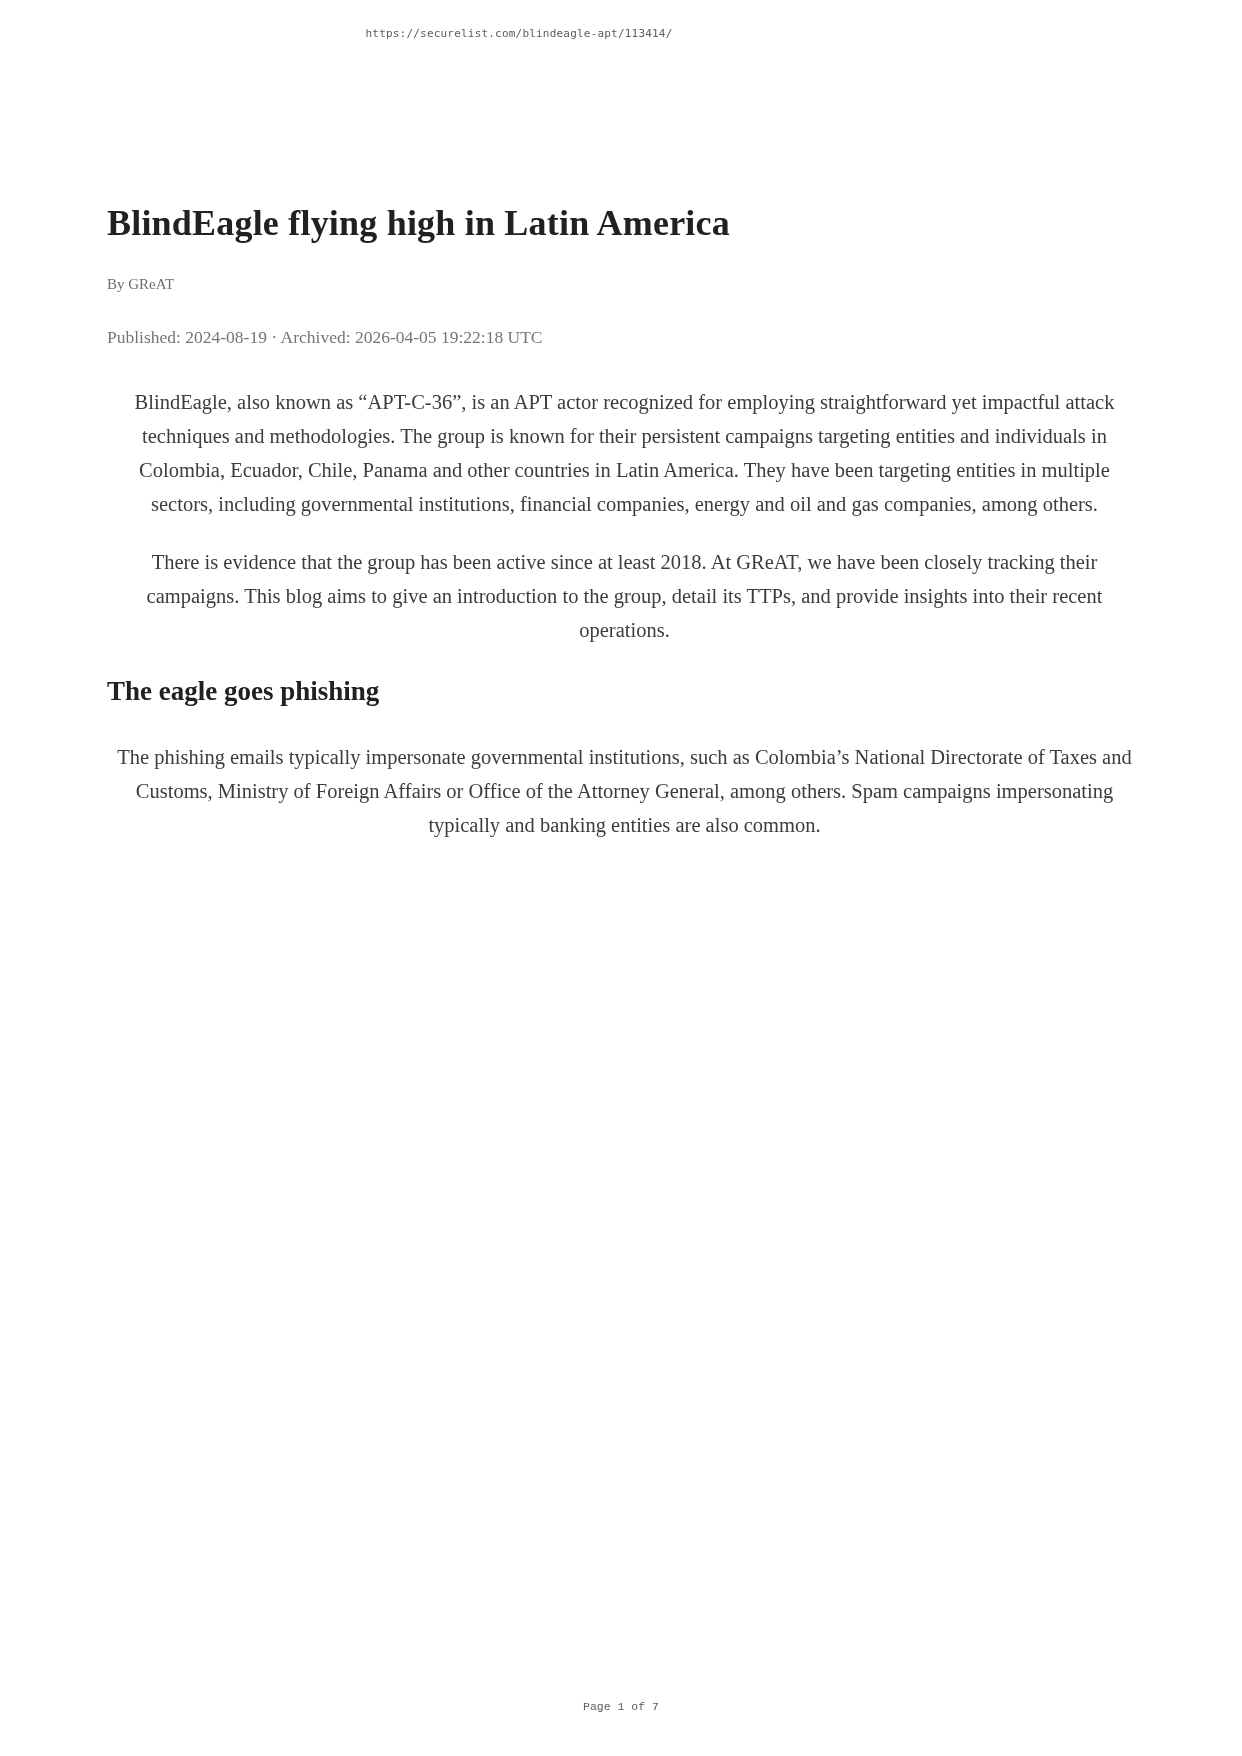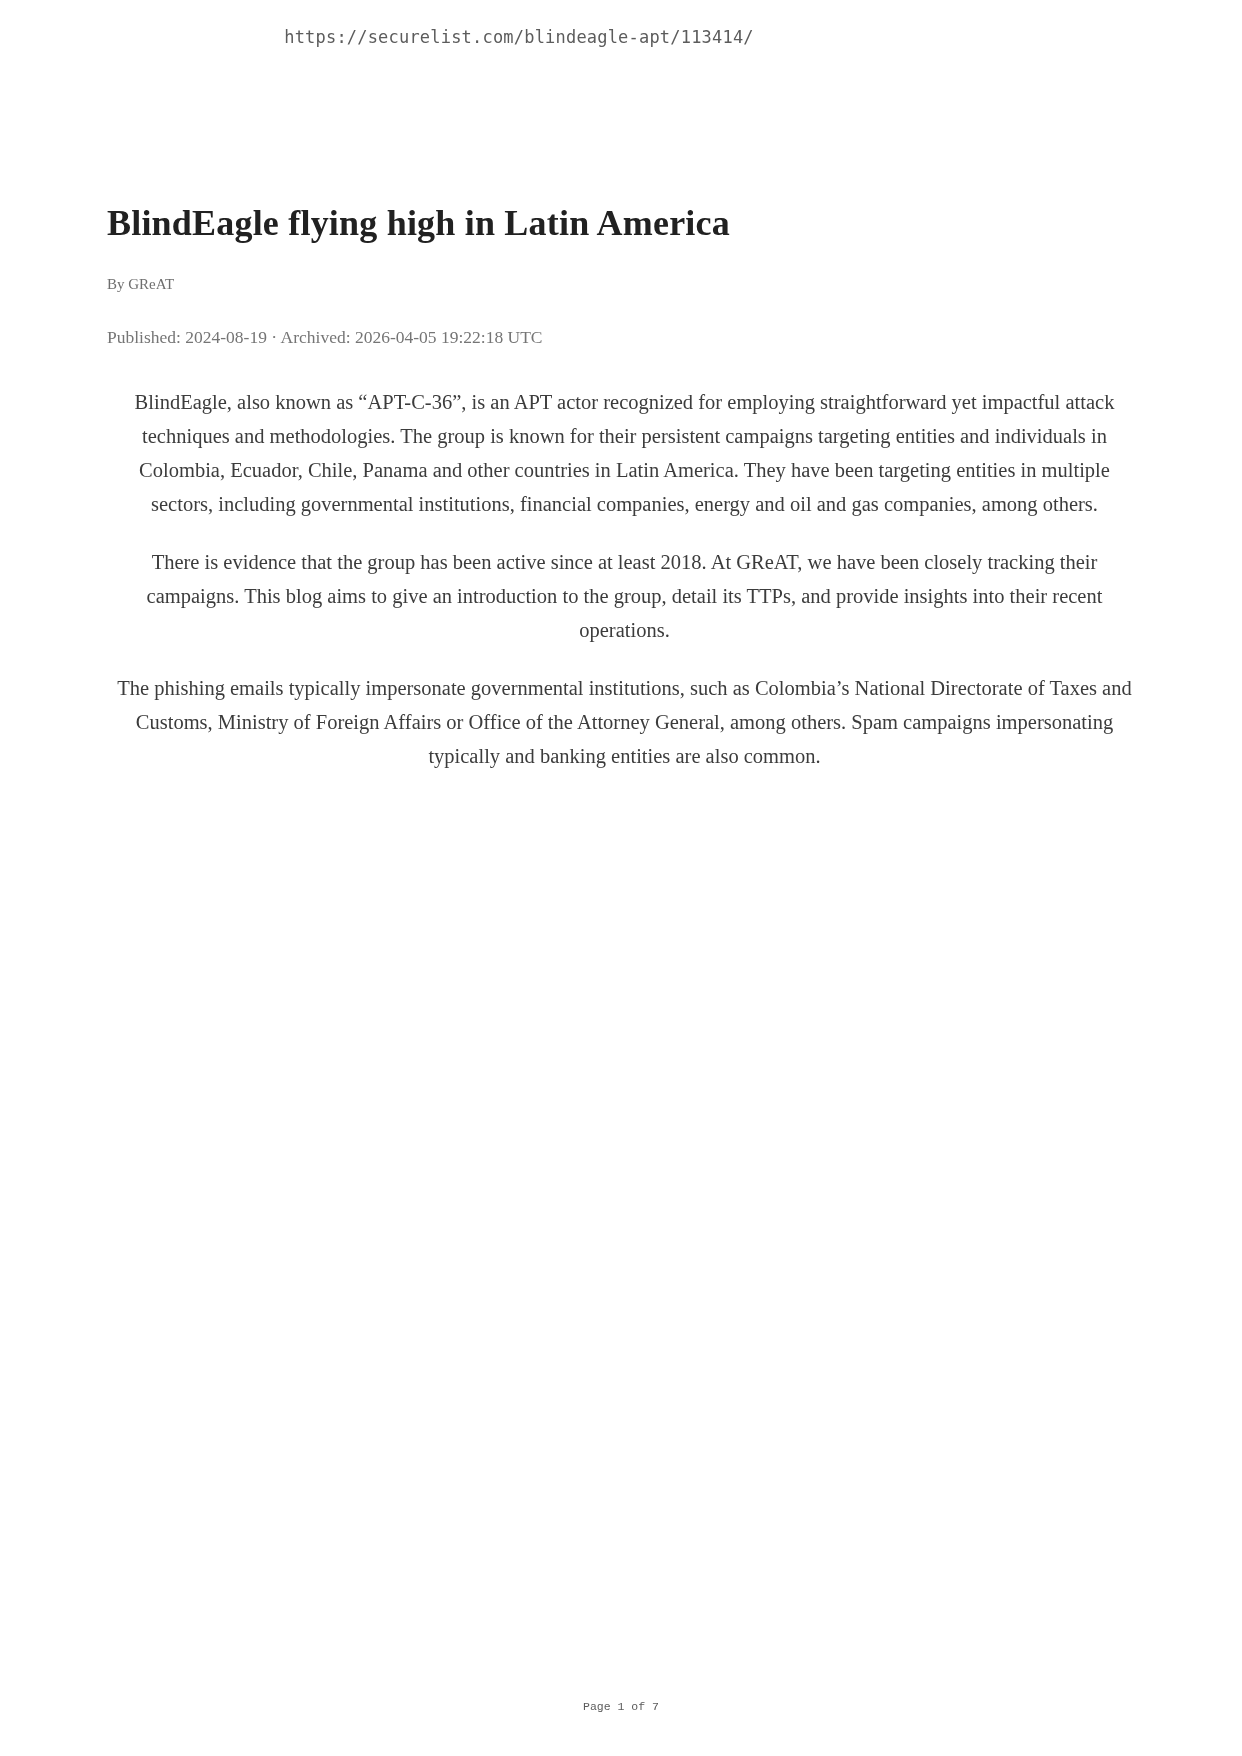--- a/index.html
+++ b/index.html
@@ -11,21 +11,21 @@
     font-family: "Liberation Serif", serif;
     overflow: hidden;
   }
   .browser-url {
     position: absolute;
     top: 27px;
     left: 0;
     width: 1038px;
     text-align: center;
     font-family: "DejaVu Sans Mono", monospace;
-    font-size: 17px;
+    font-size: 11px;
     letter-spacing: 0.2px;
     color: #5c5c5c;
   }
   .content {
     position: absolute;
     left: 107px;
     top: 0;
     width: 1035px;
   }
   h1.article-title {
@@ -91,19 +91,20 @@
 
   <div class="byline">By GReAT</div>
 
   <div class="meta">Published: 2024-08-19 · Archived: 2026-04-05 19:22:18 UTC</div>
 
   <p class="first-body">BlindEagle, also known as “APT-C-36”, is an APT actor recognized for employing straightforward yet impactful attack techniques and methodologies. The group is known for their persistent campaigns targeting entities and individuals in Colombia, Ecuador, Chile, Panama and other countries in Latin America. They have been targeting entities in multiple sectors, including governmental institutions, financial companies, energy and oil and gas companies, among others.</p>
 
 
   <p>There is evidence that the group has been active since at least 2018. At GReAT, we have been closely tracking their campaigns. This blog aims to give an introduction to the group, detail its TTPs, and provide insights into their recent operations.</p>
 
+  <h2 class="section-heading">The eagle goes phishing</h2>
 
 
   <p>The phishing emails typically impersonate governmental institutions, such as Colombia’s National Directorate of Taxes and Customs, Ministry of Foreign Affairs or Office of the Attorney General, among others. Spam campaigns impersonating typically and banking entities are also common.</p>
 
 </main>
 
 <div class="page-footer">Page 1 of 7</div>
 
 </body></html>

